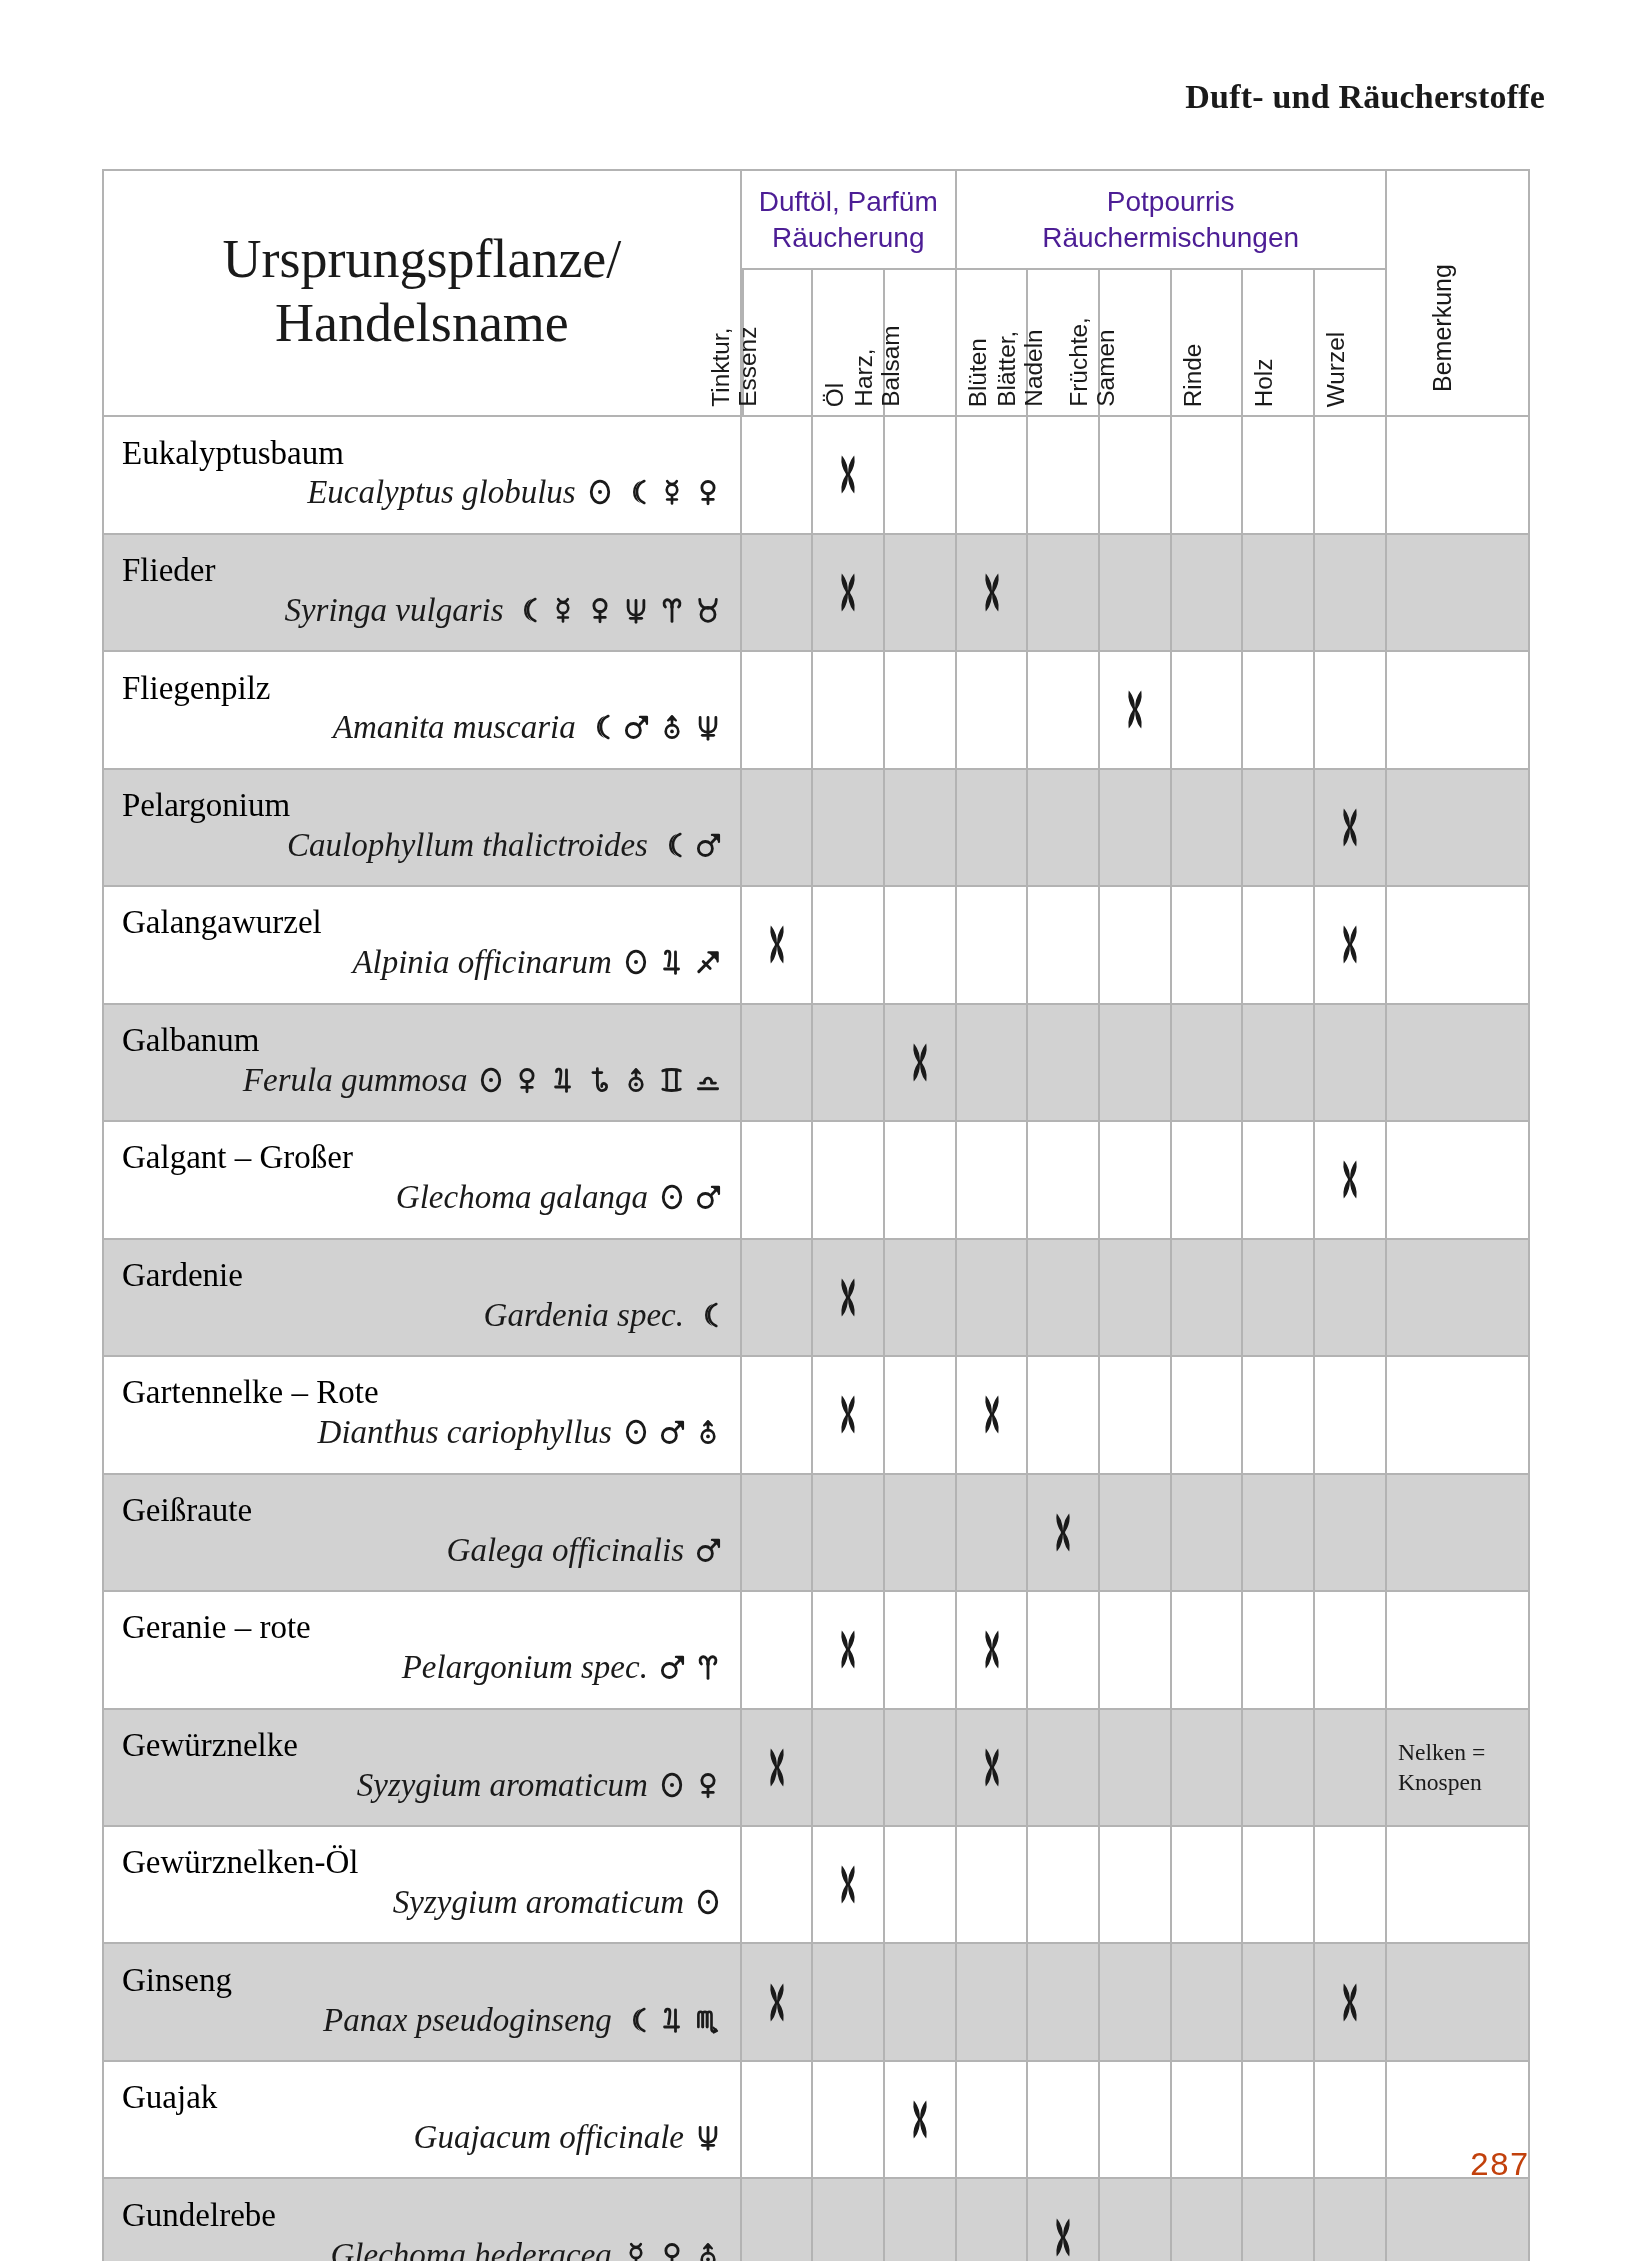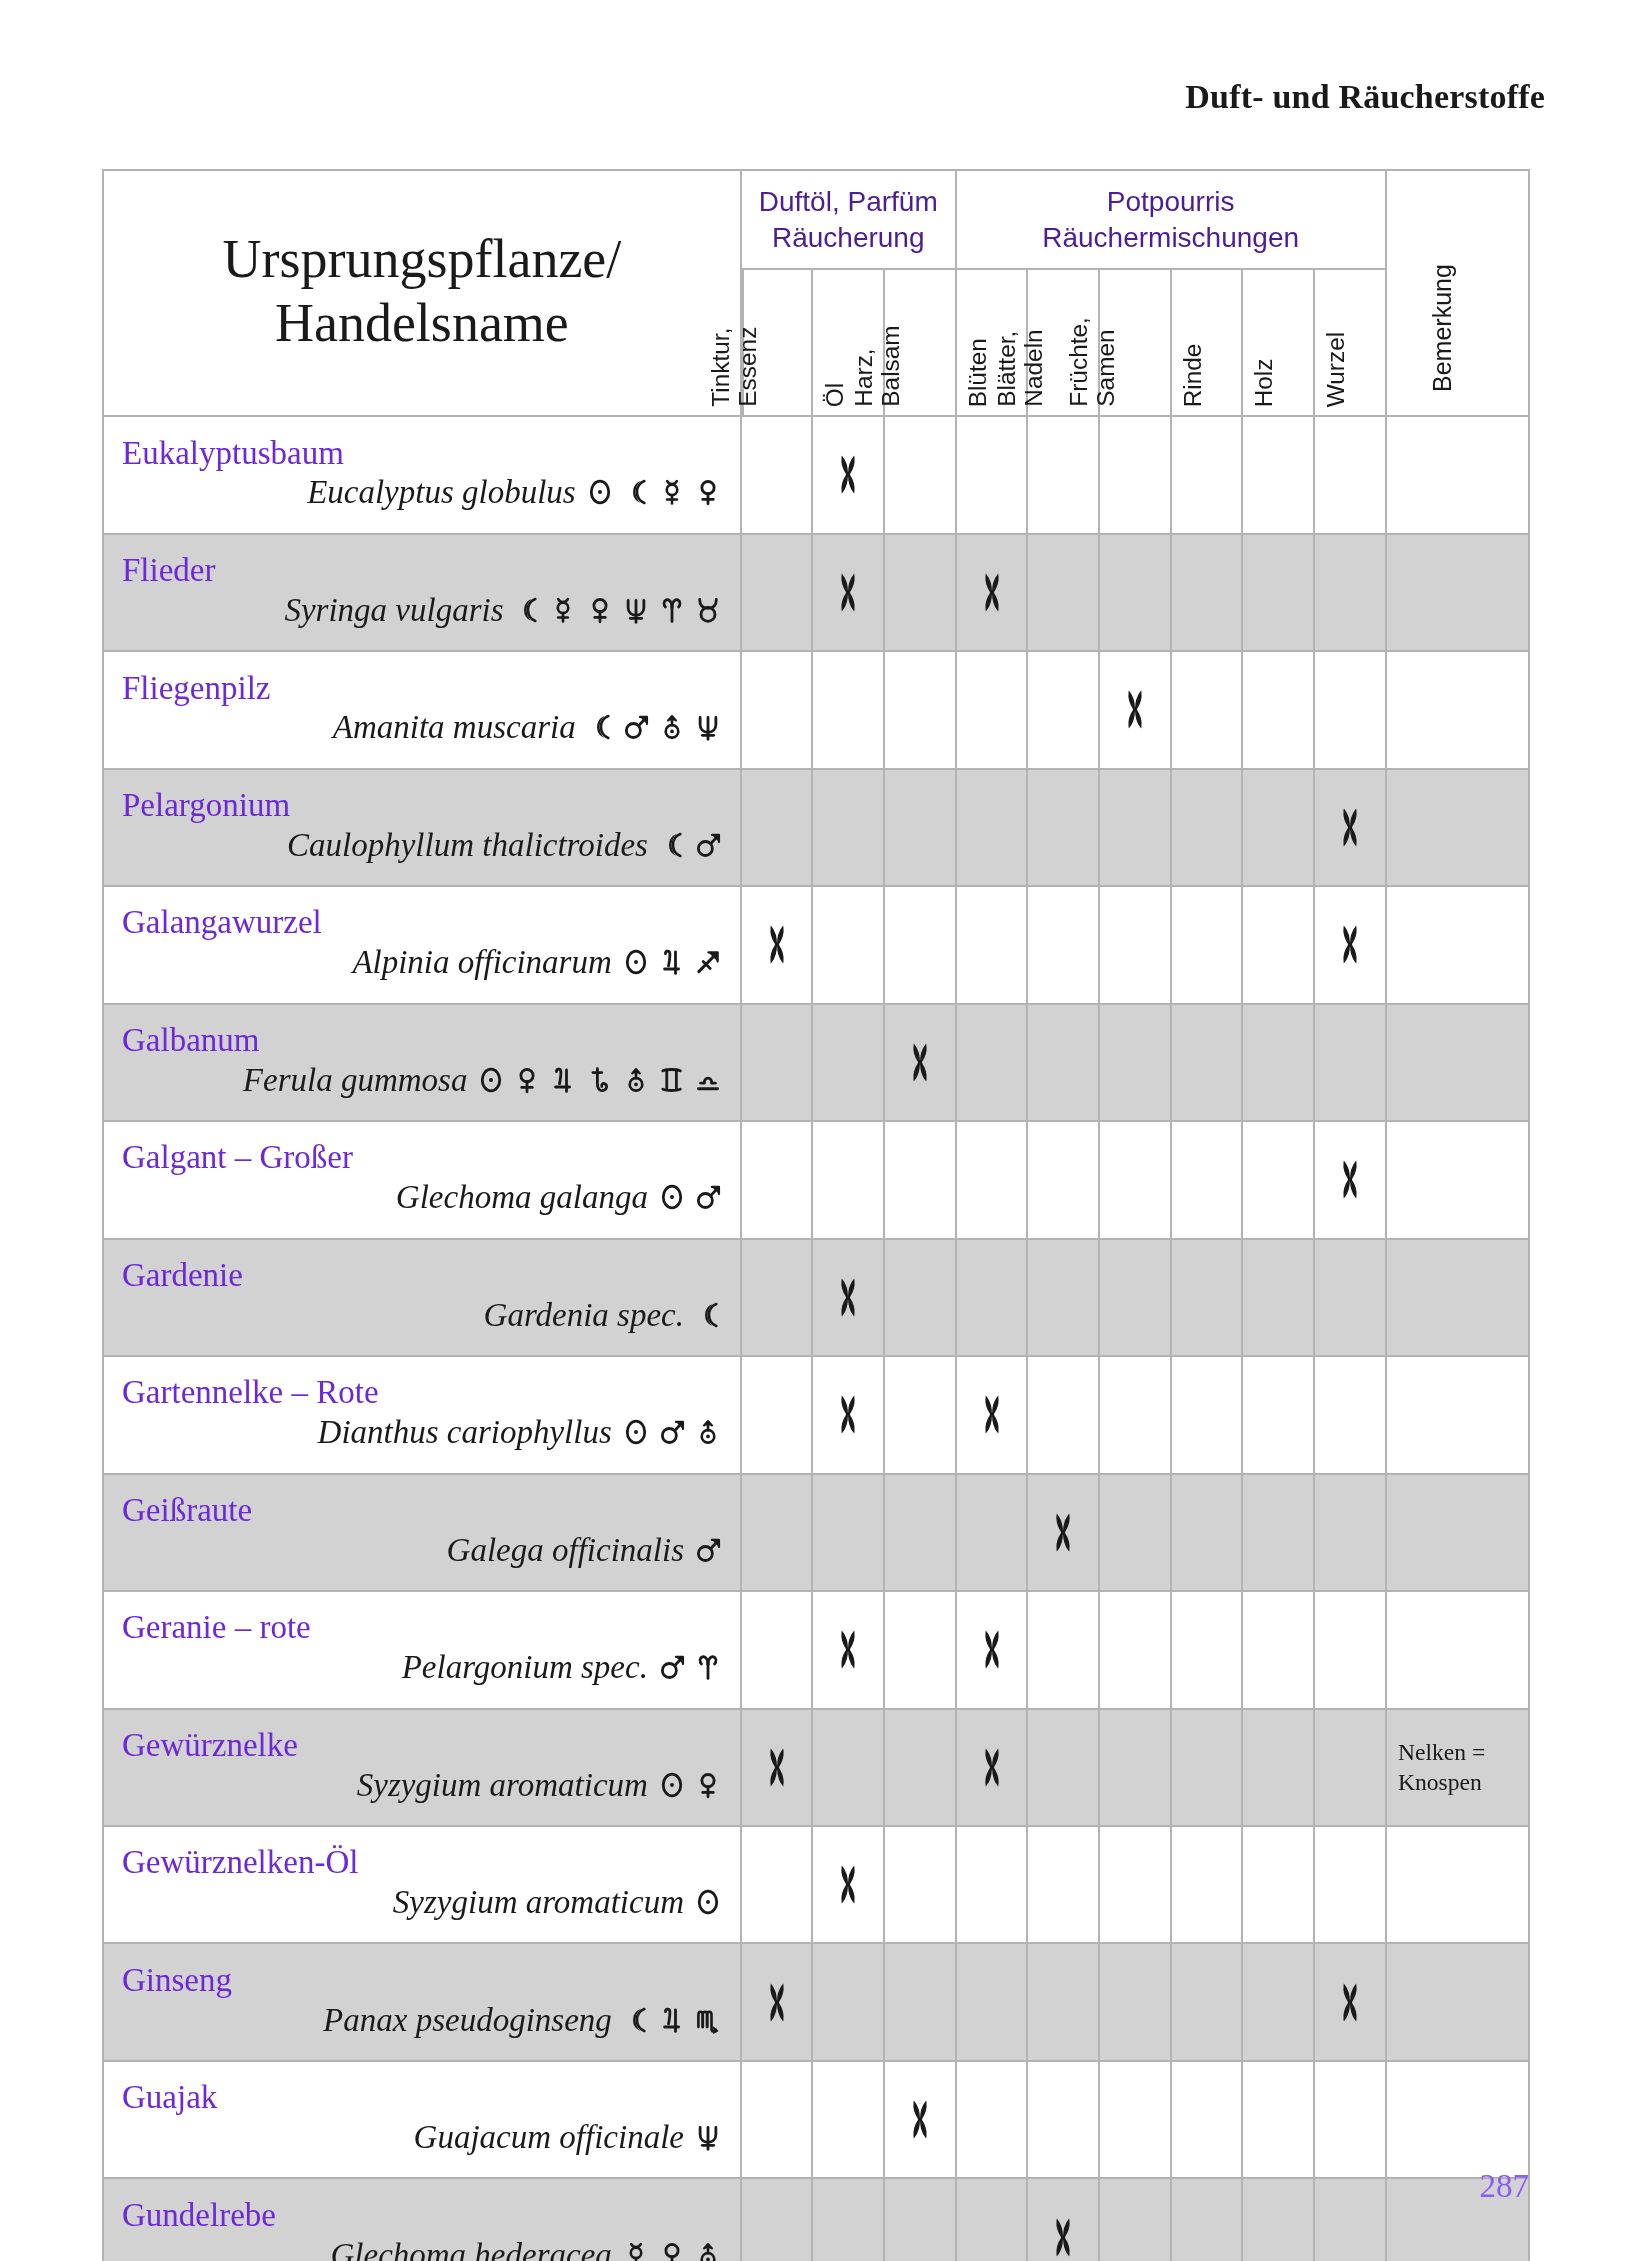--- a/index.html
+++ b/index.html
@@ -25,25 +25,25 @@
     font-weight: bold;
     font-size: 34px;
     letter-spacing: 0.2px;
     color: #1a1a1a;
     white-space: nowrap;
   }
 
   
   .page-folio {
     position: absolute;
-    bottom: 56px;
+    bottom: 76px;
     right: 104px;
-    font-family: Liberation Serif, serif;
+    font-family: Liberation Mono, monospace;
     font-size: 33px;
-    color: #8b5cf6;
+    color: #c2410c;
   }
 
   
   .table-wrap {
     position: absolute;
     left: 102px;
     top: 169px;
     width: 1428px;
   }
   table.reftable {
@@ -141,21 +141,21 @@
 
   td.cell-name {
     padding: 8.1px 18px 11.4px 18px !important;
     height: 96px;
   }
   .nm-common {
     font-size: 33px;
     line-height: 1.16;
     text-align: left;
     white-space: nowrap;
-    color: #6d28d9;
+    color: #000000;
   }
   .nm-latin {
     font-size: 33px;
     line-height: 1.2;
     text-align: right;
     font-style: italic;
     white-space: nowrap;
     color: #1a1a1a;
     margin-top: 1.6px;
   }

